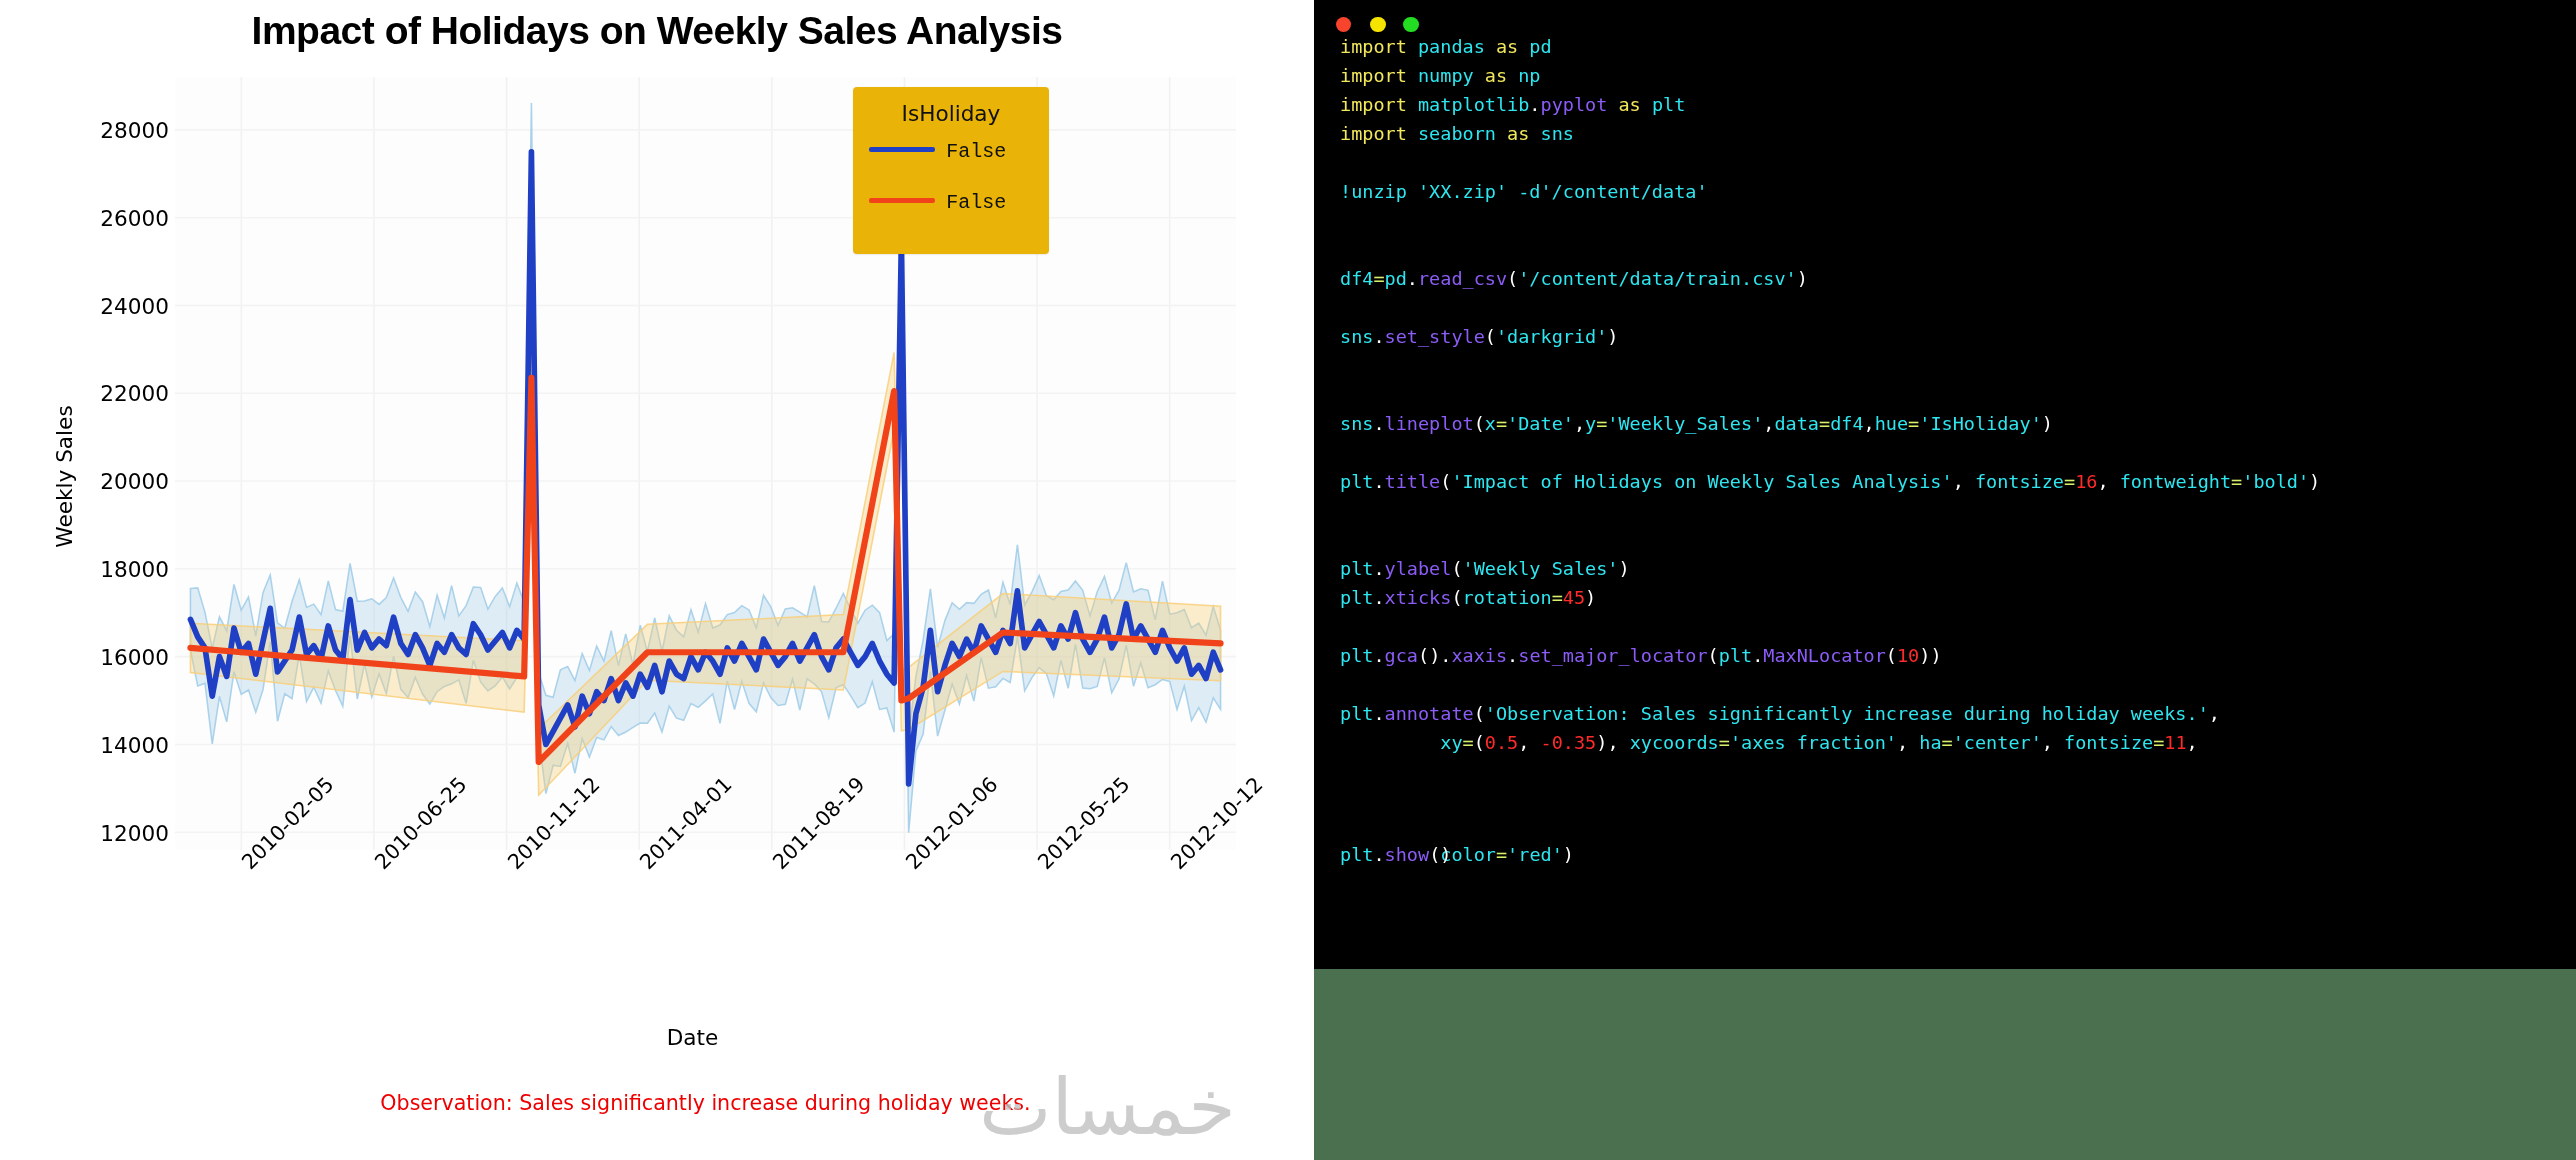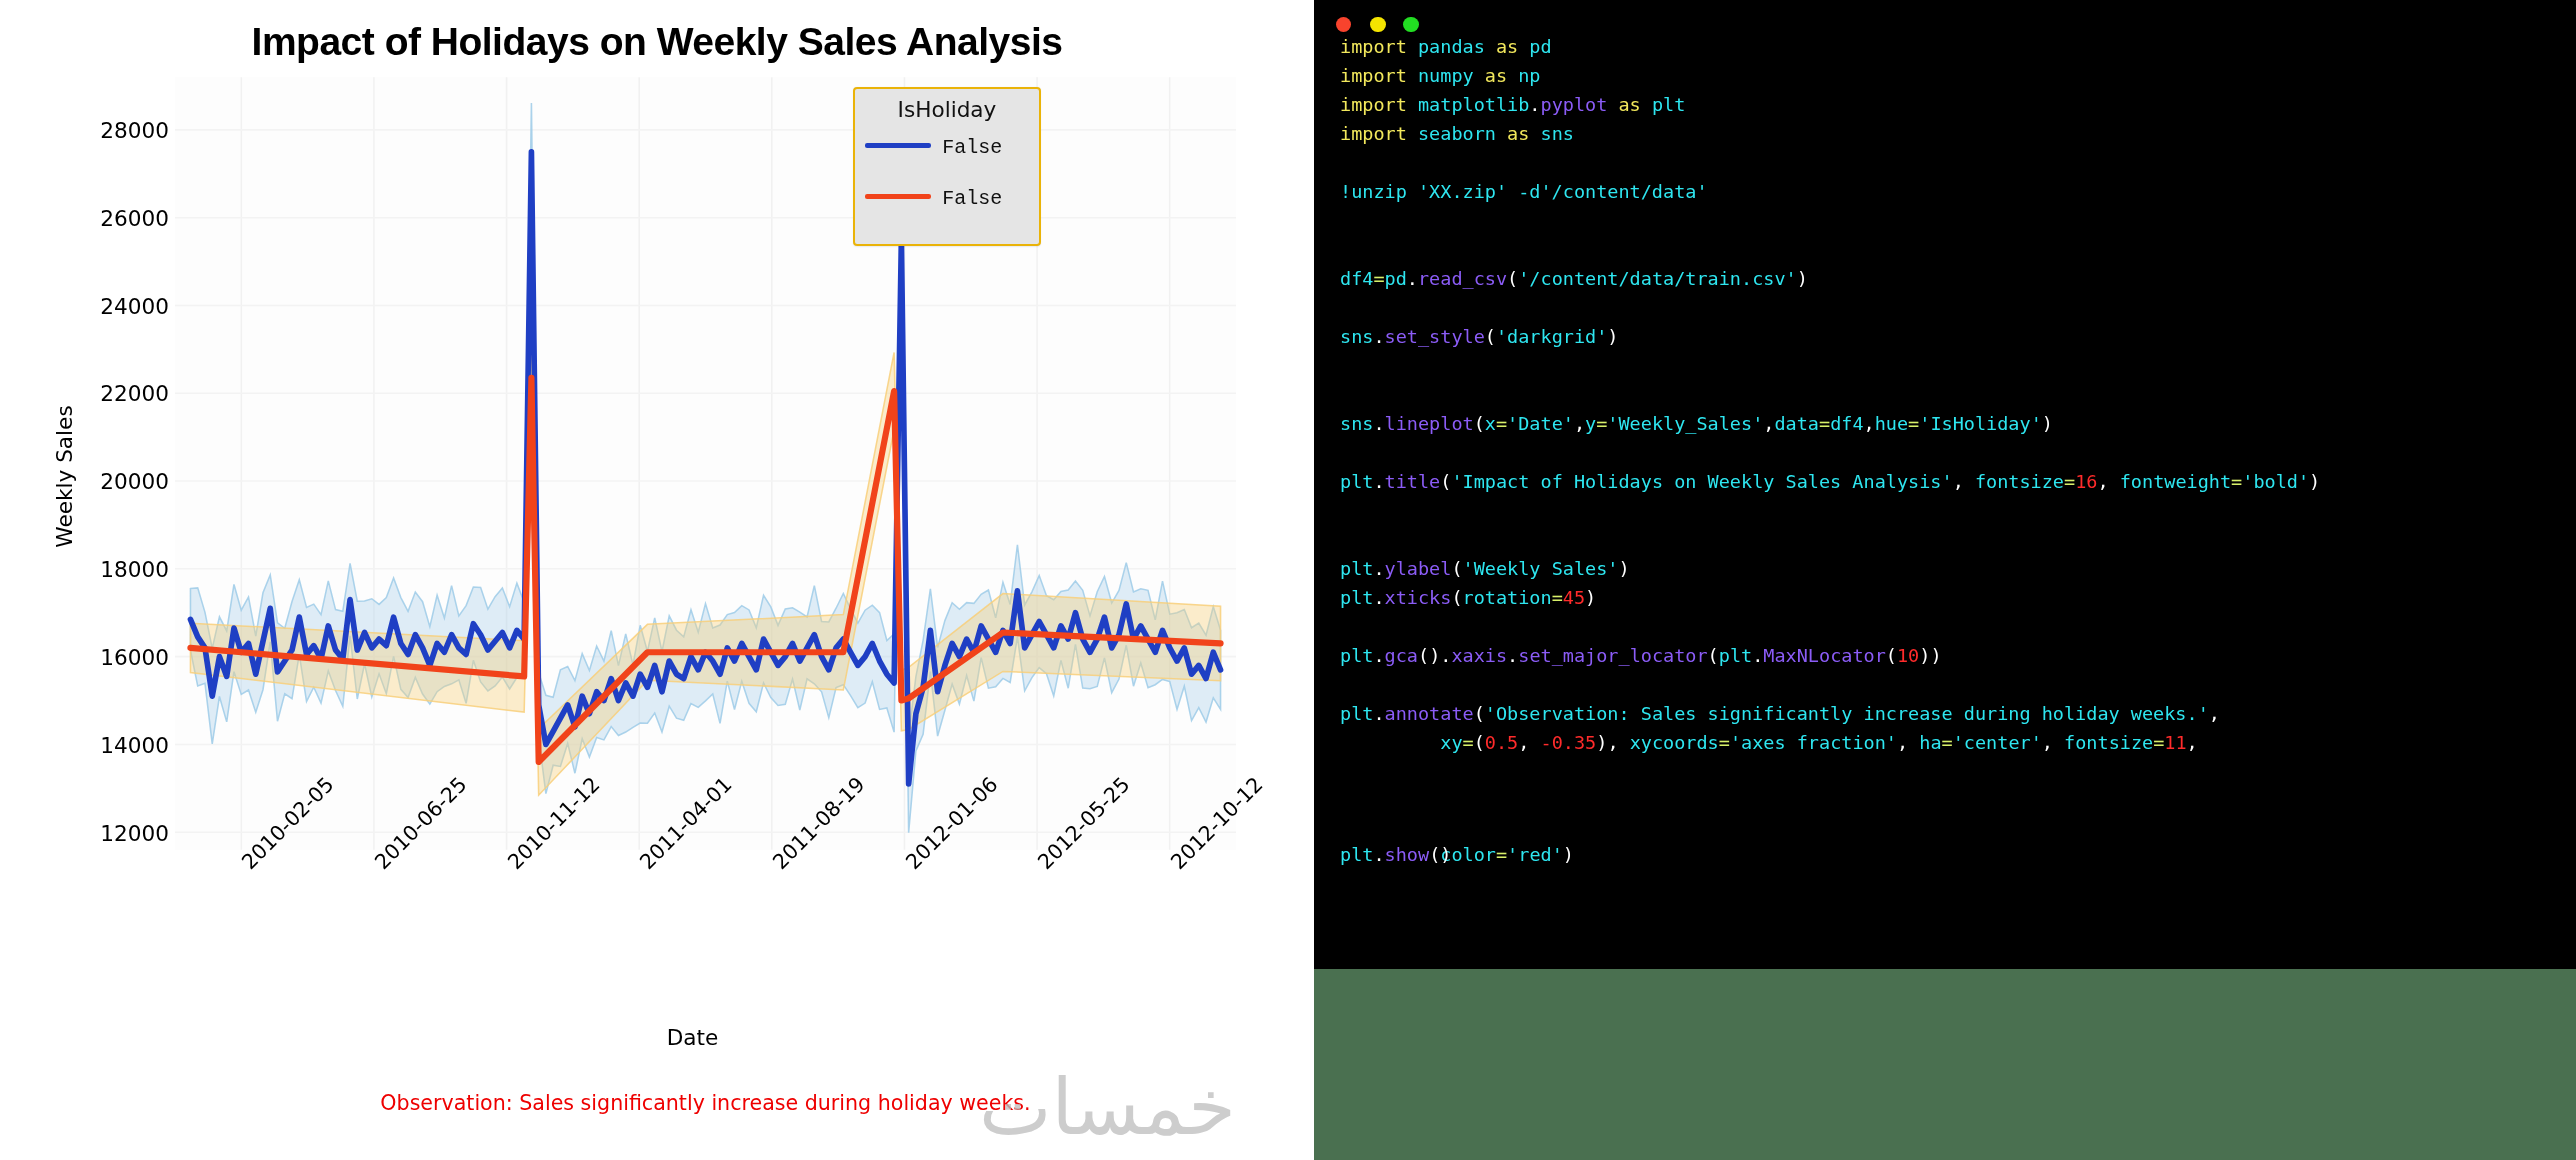--- a/index.html
+++ b/index.html
@@ -1,40 +1,40 @@
 <!DOCTYPE html>
 <html style="font-size:8.2px"><head>
 <meta charset="utf-8">
 <style>
   html,body{margin:0;padding:0;background:#ffffff;}
   body{width:2628px;height:1160px;overflow:hidden;font-family:"DejaVu Sans",sans-serif;}
   #root{position:relative;width:2628px;height:1160px;}
 
   
   #figure{position:absolute;left:0;top:0;width:1314px;height:1160px;background:#ffffff;}
-  #chart-title{position:absolute;left:0;top:20px;width:1314px;text-align:center;
+  #chart-title{position:absolute;left:0;top:9px;width:1314px;text-align:center;
     font-family:"Liberation Sans",sans-serif;font-weight:bold;font-size:39px;color:#000;
     letter-spacing:-0.5px;}
   #ylabel{position:absolute;left:-39px;top:464px;width:206px;text-align:center;
     transform:rotate(-90deg);font-size:21.6px;color:#000;font-family:"DejaVu Sans",sans-serif;}
   #xlabel{position:absolute;left:162px;top:1025px;width:1061px;text-align:center;
     font-size:21.6px;color:#000;font-family:"DejaVu Sans",sans-serif;}
 
   
   #plot{position:absolute;left:175px;top:77px;width:1061px;height:773px;
     background:#fdfdfd;overflow:visible;}
   #plot .pbg{position:absolute;inset:0;background:#fdfdfd;}
   .ytick{position:absolute;right:1145px;width:206px;text-align:right;
     font-size:21.6px;color:#000;transform:translateY(-50%);white-space:nowrap;}
   .xtick{position:absolute;top:857px;font-size:20.6px;color:#000;white-space:nowrap;
     transform-origin:left top;transform:rotate(-45deg);}
 
   
   #legend{position:absolute;left:853px;top:87px;width:184px;height:155px;
-    background:#e5e5e5;border:2px solid #eab308;border-radius:4.1px;
+    background:#eab308;border:6px solid #eab308;border-radius:4.1px;
     box-shadow:0 0.5px 1.5px rgba(0,0,0,.08);}
   #legend .lg-title{position:absolute;left:0;top:8.2px;width:184px;text-align:center;
     font-size:21.6px;color:#111;}
   .lg-row{position:absolute;left:10.3px;width:165px;height:31px;}
   .lg-swatch{position:absolute;left:0;top:13.4px;width:66px;height:4.6px;border-radius:2.1px;}
   .lg-label{position:absolute;left:77px;top:6px;font-size:20px;color:#111;font-family:Liberation Mono, monospace;}
 
   
   #annotation{position:absolute;left:175px;top:1103px;width:1061px;text-align:center;
     font-size:20.6px;color:#ee0000;font-family:"DejaVu Sans",sans-serif;

